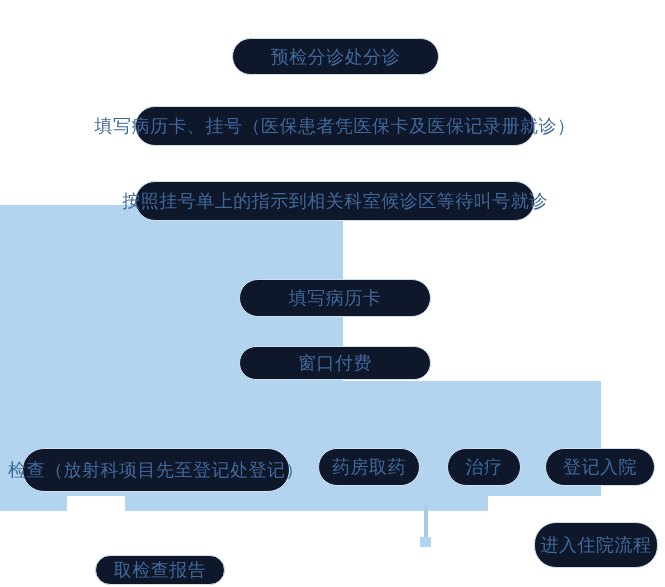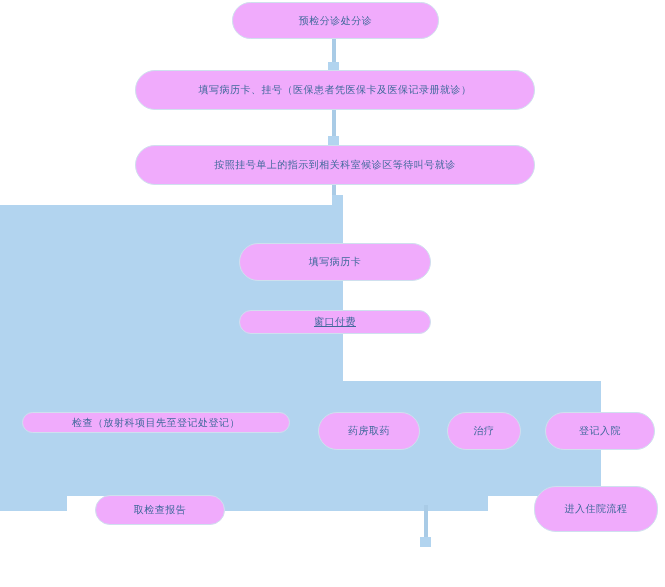--- a/index.html
+++ b/index.html
@@ -40,32 +40,33 @@
   .conn-thin {
     position: absolute;
     background: #a9cbe6;
   }
 
   
   .node {
     position: absolute;
     z-index: 3;
     box-sizing: border-box;
-    background: #f0abfc;
+    background: #0f172a;
     border: 1px solid #cfe0ee;
     border-radius: 22px;
     display: flex;
     align-items: center;
     justify-content: center;
     color: #40699b;
-    font-size: 10px;
+    font-size: 18px;
     line-height: 1;
     letter-spacing: 0.5px;
     white-space: nowrap;
     user-select: none;
+    margin-top: 36px;
   }
   .node-label {
     display: block;
   }
 </style>
 </head>
 <body>
 
 <div id="flow-canvas">
 
@@ -104,41 +105,41 @@
   </div>
 
   <div class="node" style="left:135px; top:145px; width:400px; height:40px;">
     <span class="node-label">按照挂号单上的指示到相关科室候诊区等待叫号就诊</span>
   </div>
 
   <div class="node" style="left:239px; top:243px; width:192px; height:38px;">
     <span class="node-label">填写病历卡</span>
   </div>
 
-  <div class="node" style="left:239px; top:310px; width:192px; height:24px;text-decoration:underline;">
+  <div class="node" style="left:239px; top:310px; width:192px; height:34px;">
     <span class="node-label">窗口付费</span>
   </div>
 
-  <div class="node" style="left:22px; top:412px; width:268px; height:21px;">
+  <div class="node" style="left:22px; top:412px; width:268px; height:44px;">
     <span class="node-label">检查（放射科项目先至登记处登记）</span>
   </div>
 
   <div class="node" style="left:318px; top:412px; width:102px; height:38px;text-align:center;">
     <span class="node-label">药房取药</span>
   </div>
 
   <div class="node" style="left:447px; top:412px; width:74px; height:38px;text-align:center;">
     <span class="node-label">治疗</span>
   </div>
 
   <div class="node" style="left:545px; top:412px; width:110px; height:38px;">
     <span class="node-label">登记入院</span>
   </div>
 
-  <div class="node" style="left:95px; top:495px; width:130px; height:30px;">
+  <div class="node" style="left:95px; top:519px; width:130px; height:30px;">
     <span class="node-label">取检查报告</span>
   </div>
 
   <div class="node" style="left:534px; top:486px; width:124px; height:46px;">
     <span class="node-label">进入住院流程</span>
   </div>
 
 
 </div>
 

